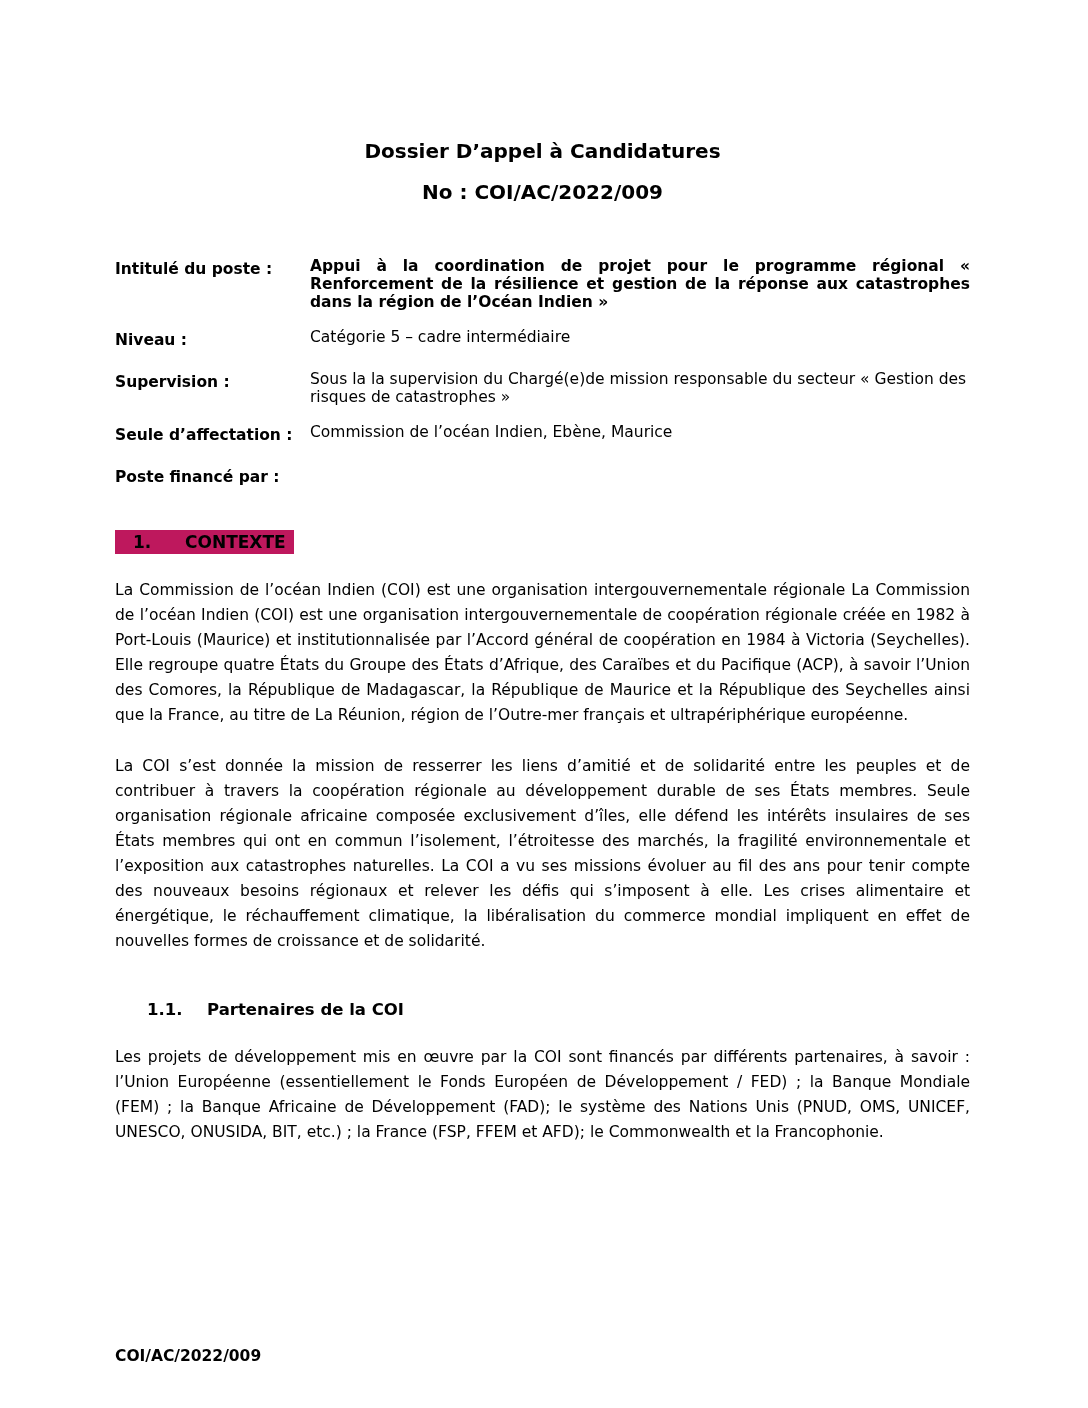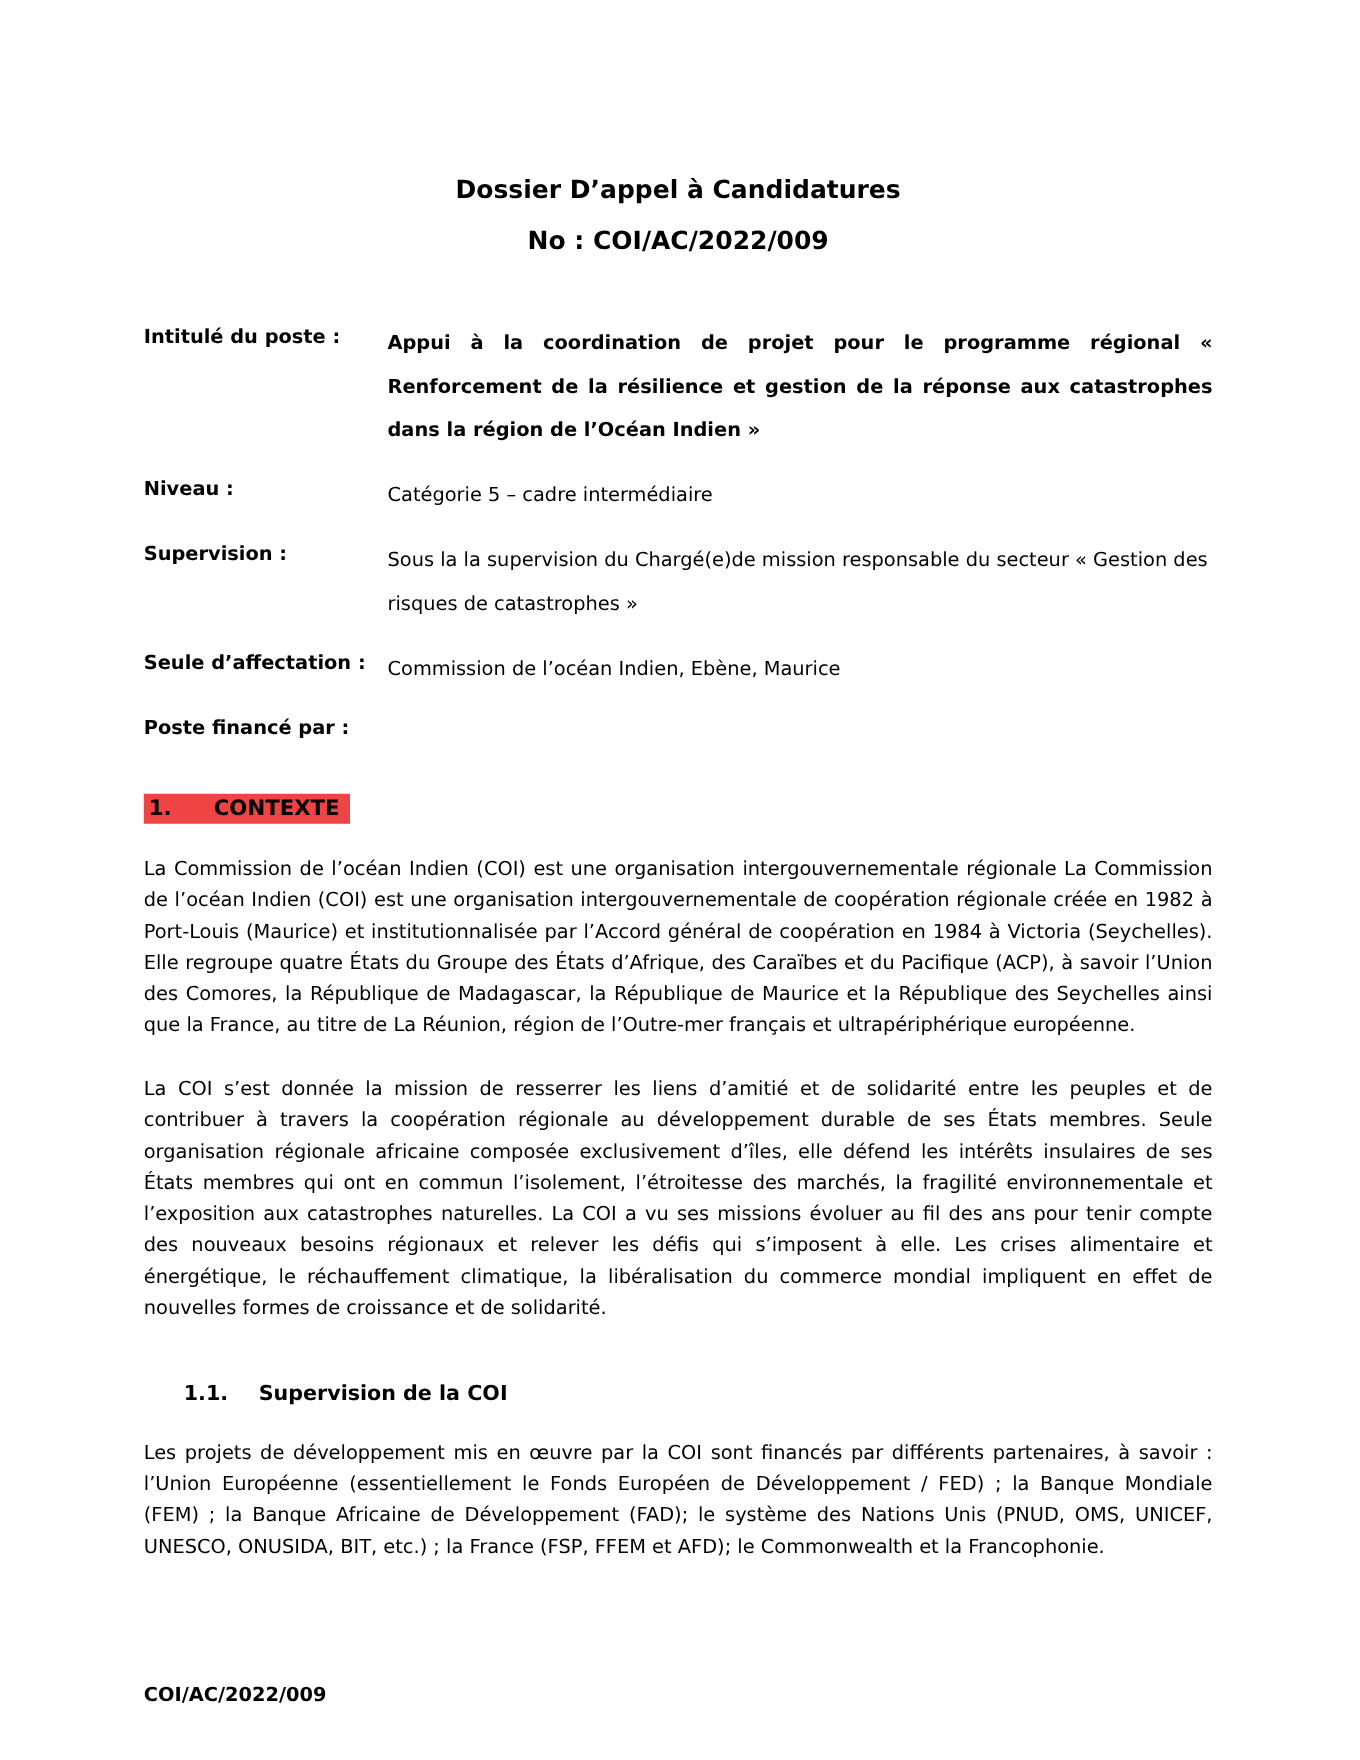--- a/index.html
+++ b/index.html
@@ -21,29 +21,29 @@
   .doc-title {
     text-align: center;
     font-weight: bold;
     font-size: 20px;
     line-height: 1.1;
     margin: 0 0 19px 0;
   }
   .fields { margin-top: 54px; }
   .field-row { display: flex; margin-bottom: 17px; }
   .field-label { flex: 0 0 195px; width: 195px; line-height: 25px; font-weight: bold; }
-  .field-value { flex: 1; line-height: 35px; }
+  .field-value { flex: 1; line-height: 18px; }
   .bold { font-weight: bold; }
   .justify { text-align: justify; }
   .section-heading {
     margin-top: 42px;
     font-size: 17px;
     font-weight: bold;
   }
-  .hl { background: #ef4444; padding: 2px 8px 2px 4px; }
+  .hl { background: #be185d; padding: 2px 8px 2px 18px; }
   .sec-num { display: inline-block; width: 52px; }
   .para {
     margin: 26px 0 0 0;
     line-height: 25px;
   }
   .sub-heading {
     margin-top: 46px;
     font-size: 16.5px;
     font-weight: bold;
   }
@@ -91,20 +91,20 @@
 
   <div class="section-heading">
     <span class="hl"><span class="sec-num">1.</span><span>CONTEXTE</span></span>
   </div>
 
   <p class="para justify">La Commission de l’océan Indien (COI) est une organisation intergouvernementale régionale La Commission de l’océan Indien (COI) est une organisation intergouvernementale de coopération régionale créée en 1982 à Port-Louis (Maurice) et institutionnalisée par l’Accord général de coopération en 1984 à Victoria (Seychelles). Elle regroupe quatre États du Groupe des États d’Afrique, des Caraïbes et du Pacifique (ACP), à savoir l’Union des Comores, la République de Madagascar, la République de Maurice et la République des Seychelles ainsi que la France, au titre de La Réunion, région de l’Outre-mer français et ultrapériphérique européenne.</p>
 
   <p class="para justify">La COI s’est donnée la mission de resserrer les liens d’amitié et de solidarité entre les peuples et de contribuer à travers la coopération régionale au développement durable de ses États membres. Seule organisation régionale africaine composée exclusivement d’îles, elle défend les intérêts insulaires de ses États membres qui ont en commun l’isolement, l’étroitesse des marchés, la fragilité environnementale et l’exposition aux catastrophes naturelles. La COI a vu ses missions évoluer au fil des ans pour tenir compte des nouveaux besoins régionaux et relever les défis qui s’imposent à elle. Les crises alimentaire et énergétique, le réchauffement climatique, la libéralisation du commerce mondial impliquent en effet de nouvelles formes de croissance et de solidarité.</p>
 
   <div class="sub-heading">
-    <span class="sub-num">1.1.</span><span>Supervision de la COI</span>
+    <span class="sub-num">1.1.</span><span>Partenaires de la COI</span>
   </div>
 
   <p class="para justify">Les projets de développement mis en œuvre par la COI sont financés par différents partenaires, à savoir : l’Union Européenne (essentiellement le Fonds Européen de Développement / FED) ; la Banque Mondiale (FEM) ; la Banque Africaine de Développement (FAD); le système des Nations Unis (PNUD, OMS, UNICEF, UNESCO, ONUSIDA, BIT, etc.) ; la France (FSP, FFEM et AFD); le Commonwealth et la Francophonie.</p>
 
   <div class="footer-ref">COI/AC/2022/009</div>
 
 </div>
 
 </body></html>

